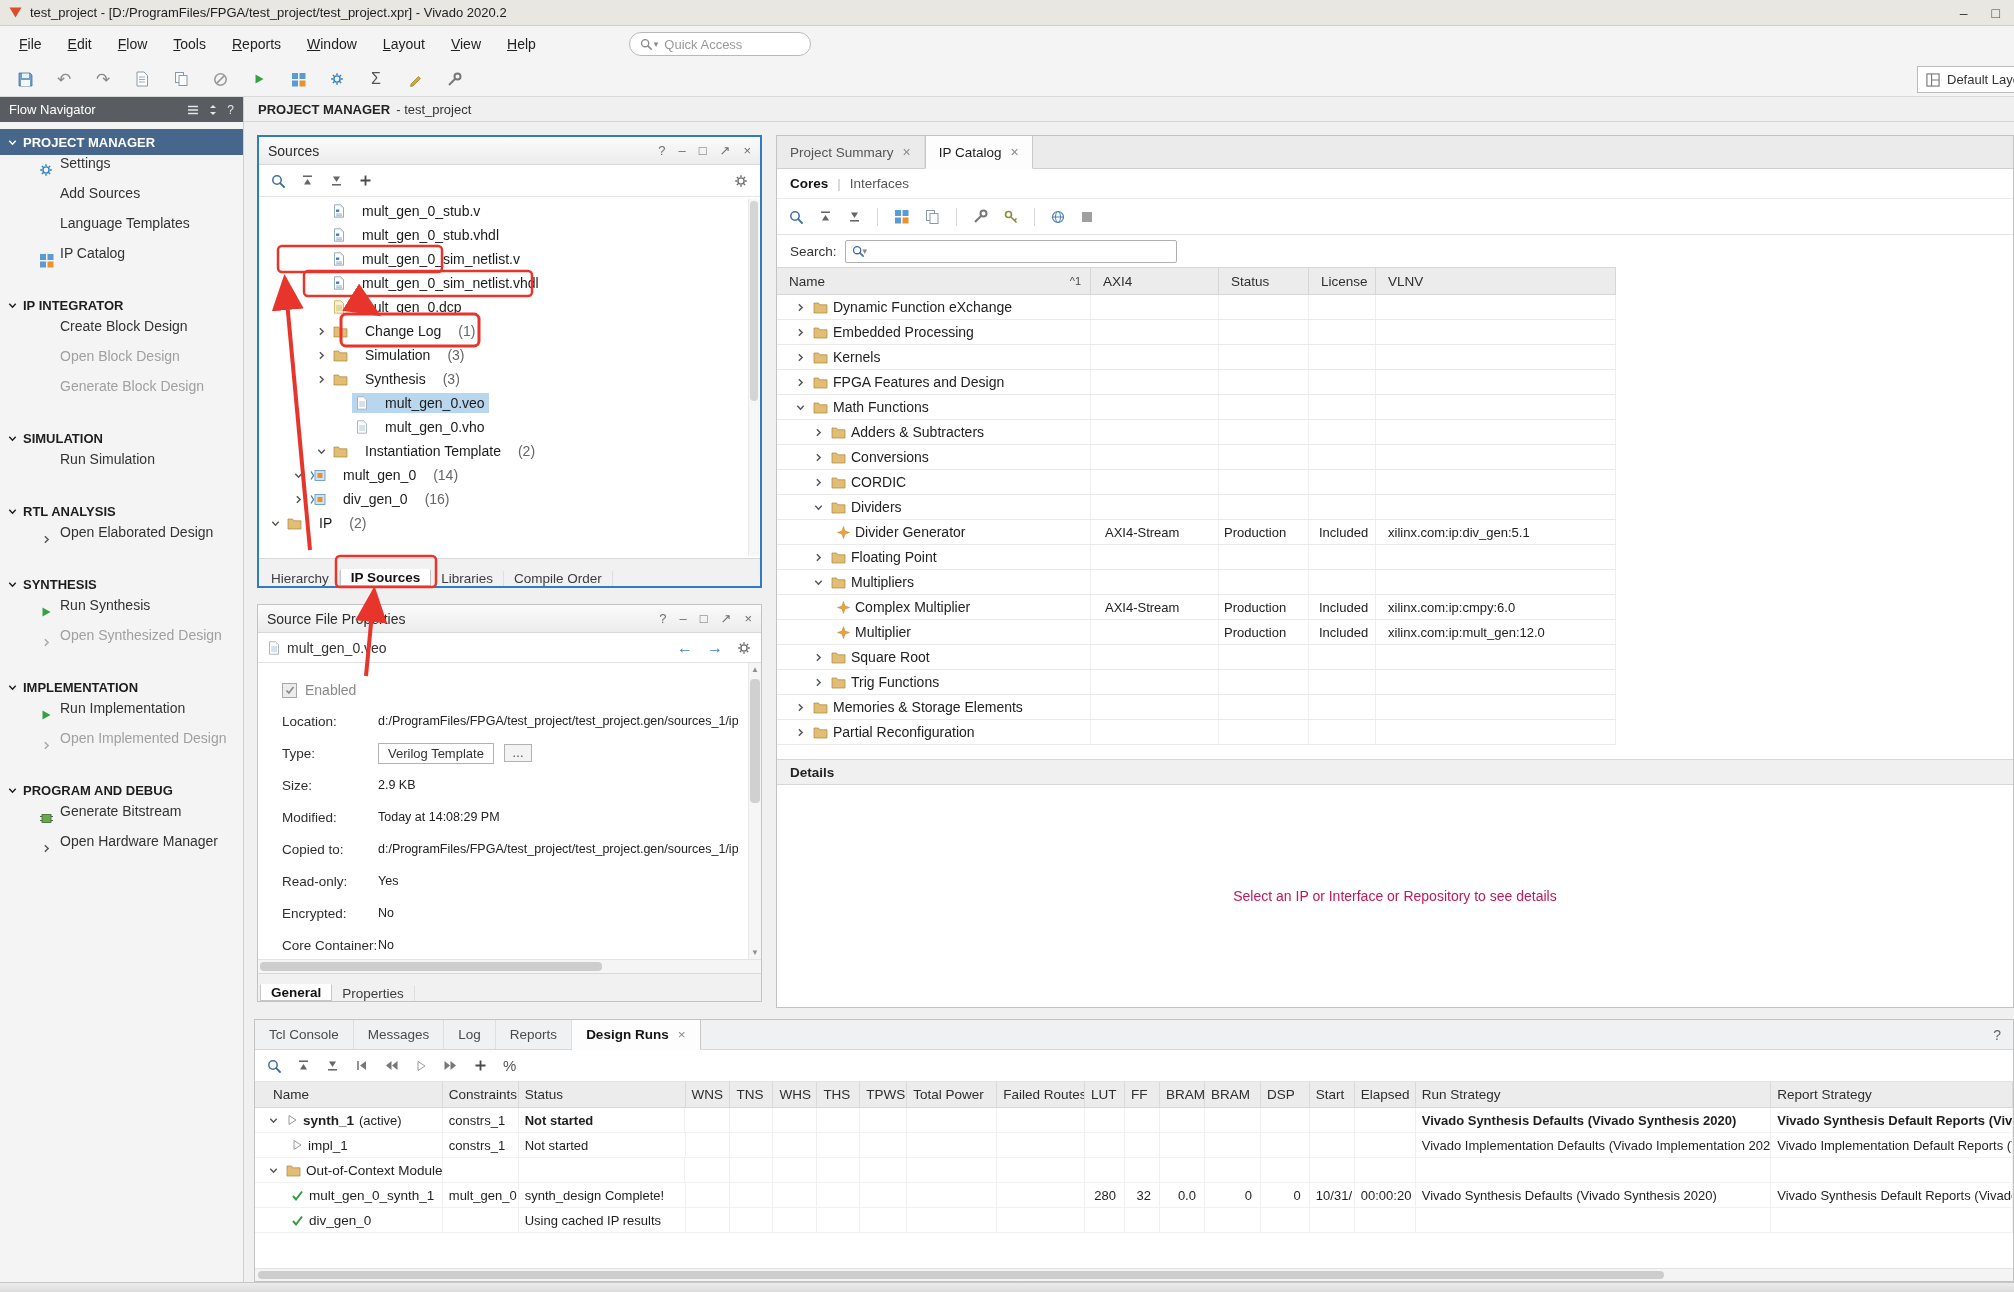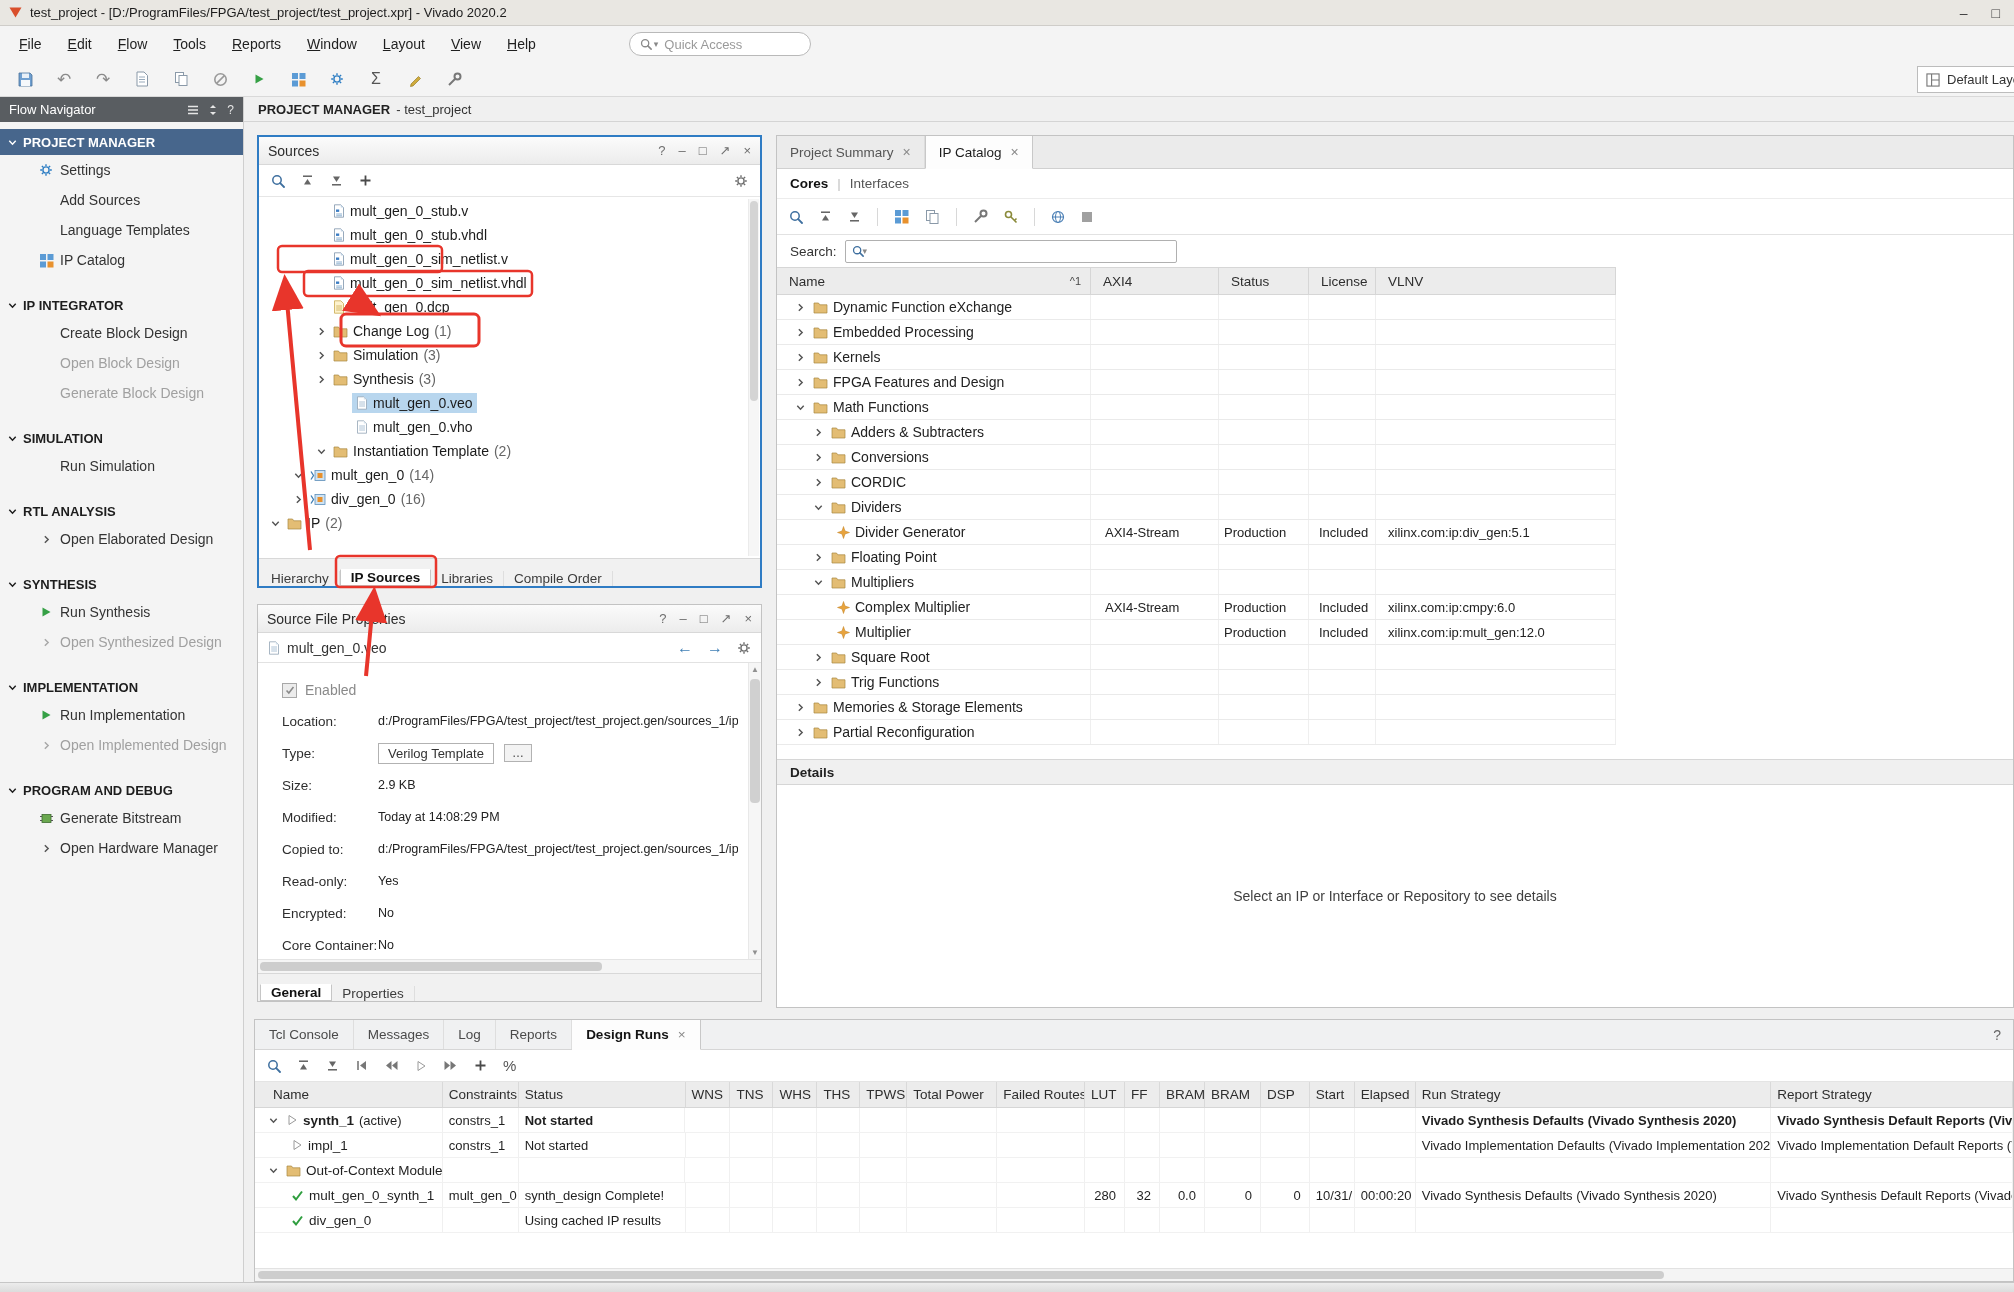--- a/index.html
+++ b/index.html
@@ -22,21 +22,21 @@
   .layout-select{position:absolute;left:1917px;top:4px;height:27px;width:190px;background:#fff;border:1px solid #bcbcbc;display:flex;align-items:center;gap:7px;padding:0 8px;font-size:13px;color:#333;white-space:nowrap;}
 
   
   .flownav{position:absolute;left:0;top:97px;width:244px;height:1185px;background:#f4f4f4;border-right:1px solid #cfcfcf;}
   .flownav-header{height:25px;background:#595d61;color:#fff;display:flex;align-items:center;padding:0 9px;font-size:13px;}
   .fn-icons{margin-left:auto;display:flex;gap:9px;color:#e6e6e6;align-items:center;font-size:12px;}
   .nav-section{margin-top:17px;}
   .nav-section:first-child{margin-top:7px;}
   .nav-header{height:26px;display:flex;align-items:center;gap:5px;padding-left:7px;font-weight:bold;font-size:13px;color:#1d1d1d;}
   .nav-header.selected{background:#47668c;color:#fff;}
-  .nav-item{height:30px;display:flex;align-items:center;gap:6px;padding-left:38px;font-size:14px;color:#333;}
+  .nav-item{height:30px;display:flex;gap:6px;padding-left:38px;font-size:14px;color:#333;}
   .nav-item.disabled{color:#a0a0a0;}
   .slot{width:16px;display:flex;justify-content:center;align-items:center;color:#555;}
   .nav-item.disabled .slot{color:#a8a8a8;}
 
   
   .panel{position:absolute;background:#fff;display:flex;flex-direction:column;}
   .panel-header{height:28px;flex:0 0 28px;background:linear-gradient(#fbfbfb,#ececec);border-bottom:1px solid #d8d8d8;display:flex;align-items:center;padding:0 9px;font-size:14px;color:#2c2c2c;}
   .ph-icons{margin-left:auto;display:flex;gap:13px;color:#6e6e6e;font-size:13px;align-items:center;}
   .panel-toolbar{height:32px;flex:0 0 32px;border-bottom:1px solid #e6e6e6;display:flex;align-items:center;gap:16px;padding:0 12px;}
   .panel-tabs{height:28px;flex:0 0 28px;background:#f1f1f1;border-top:1px solid #d8d8d8;display:flex;align-items:flex-end;padding-left:2px;}
@@ -46,21 +46,21 @@
   .icon svg{display:block;}
   .v-sep{width:1px;height:18px;background:#d8d8d8;}
   .c-blue{color:#2d7dc3;}
   .c-gray{color:#6e6e6e;}
 
   
   .sources-panel{left:257px;top:135px;width:505px;height:453px;border:2px solid #2f7cc4;}
   .tree{flex:1;position:relative;padding-top:2px;overflow:hidden;}
   .tree-row{height:24px;display:flex;align-items:center;font-size:14px;color:#1b1b1b;}
   .chev{width:16px;flex:0 0 16px;display:flex;justify-content:center;color:#555;}
-  .label-box{display:flex;align-items:center;gap:5px;padding:2px 4px;}
+  .label-box{display:flex;align-items:center;gap:17px;padding:2px 4px;}
   .tree-row.selected .label-box{background:#b8d6ee;}
   .count{color:#666;}
   .tree-vscroll{position:absolute;right:1px;top:2px;bottom:2px;width:11px;background:#f6f6f6;border-left:1px solid #ebebeb;}
   .tree-vscroll .thumb{position:absolute;left:1px;right:1px;top:2px;height:56%;background:#d4d4d4;border-radius:4px;}
 
   
   .props-panel{left:257px;top:604px;width:505px;height:398px;border:1px solid #c3c3c3;}
   .props-filebar{height:30px;flex:0 0 30px;border-bottom:1px solid #e2e2e2;display:flex;align-items:center;gap:7px;padding:0 10px;font-size:14px;}
   .pf-icons{margin-left:auto;display:flex;gap:14px;align-items:center;}
   .pf-arrow{color:#3f7fb5;font-size:16px;font-weight:bold;}
@@ -94,21 +94,21 @@
   .search-box input{border:none;outline:none;flex:1;font-size:13px;font-family:inherit;}
   .cat-header{height:28px;flex:0 0 28px;width:839px;background:#ececec;border-top:1px solid #d6d6d6;border-bottom:1px solid #d6d6d6;display:flex;font-size:13.5px;color:#2e2e2e;}
   .cat-hcell{display:flex;align-items:center;border-right:1px solid #d6d6d6;padding-left:12px;position:relative;}
   .cat-hcell .sort{position:absolute;right:9px;font-size:11px;color:#4a4a4a;}
   .cat-row{height:25px;width:839px;display:flex;border-bottom:1px solid #eaeaea;font-size:14px;color:#1d1d1d;}
   .cat-cell{display:flex;align-items:center;border-right:1px solid #efefef;overflow:hidden;white-space:nowrap;font-size:13px;color:#222;}
   .cat-name{gap:5px;}
   .cat-name .lbl{font-size:14px;}
   .cat-spacer{height:14px;flex:0 0 14px;}
   .details-bar{height:26px;flex:0 0 26px;background:#f0f0f0;border-top:1px solid #d6d6d6;border-bottom:1px solid #d6d6d6;display:flex;align-items:center;padding-left:13px;font-weight:bold;font-size:13.5px;color:#222;}
-  .details-body{flex:1;display:flex;align-items:center;justify-content:center;color:#404040;font-size:14px;}
+  .details-body{flex:1;display:flex;align-items:center;justify-content:center;color:#be185d;font-size:14px;}
 
   
   .bottom-panel{left:254px;top:1019px;width:1760px;height:263px;border:1px solid #c3c3c3;}
   .bottom-tabs{height:30px;flex:0 0 30px;background:#f0f1f2;border-bottom:1px solid #d6d6d6;display:flex;align-items:stretch;}
   .btab{display:flex;align-items:center;gap:9px;padding:0 14px;font-size:13.5px;color:#4a4a4a;border-right:1px solid #dedede;}
   .btab.active{background:#fdfdfd;color:#141414;font-weight:bold;border-right:1px solid #c8c8c8;margin-bottom:-1px;border-bottom:1px solid #fdfdfd;}
   .btab .x{color:#8a8a8a;font-weight:normal;}
   .bt-help{margin-left:auto;display:flex;align-items:center;padding-right:12px;color:#666;font-size:14px;}
   .bottom-toolbar{height:32px;flex:0 0 32px;border-bottom:1px solid #e4e4e4;display:flex;align-items:center;gap:16px;padding:0 12px;}
   .runs-header{height:26px;flex:0 0 26px;background:#ececec;border-bottom:1px solid #d6d6d6;display:flex;font-size:13.5px;color:#2e2e2e;}

